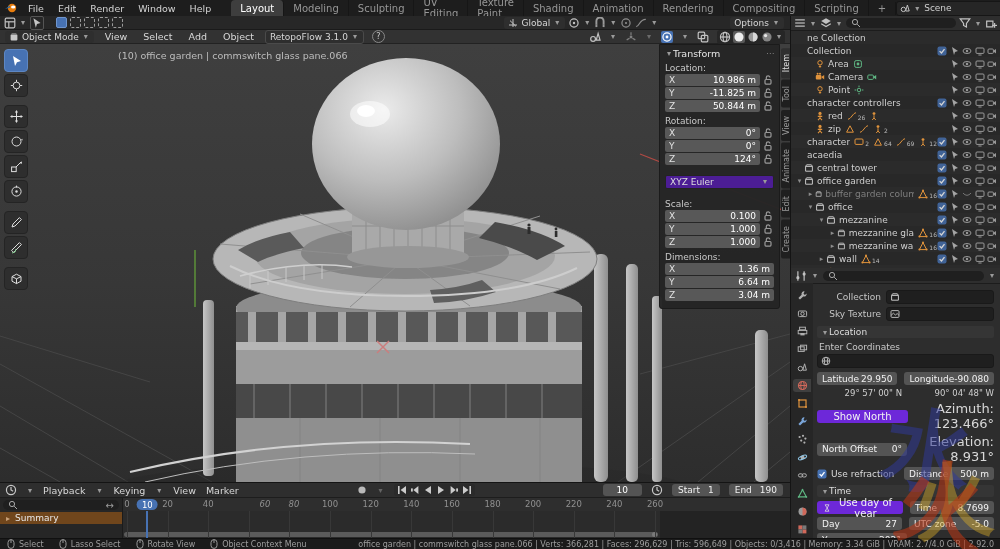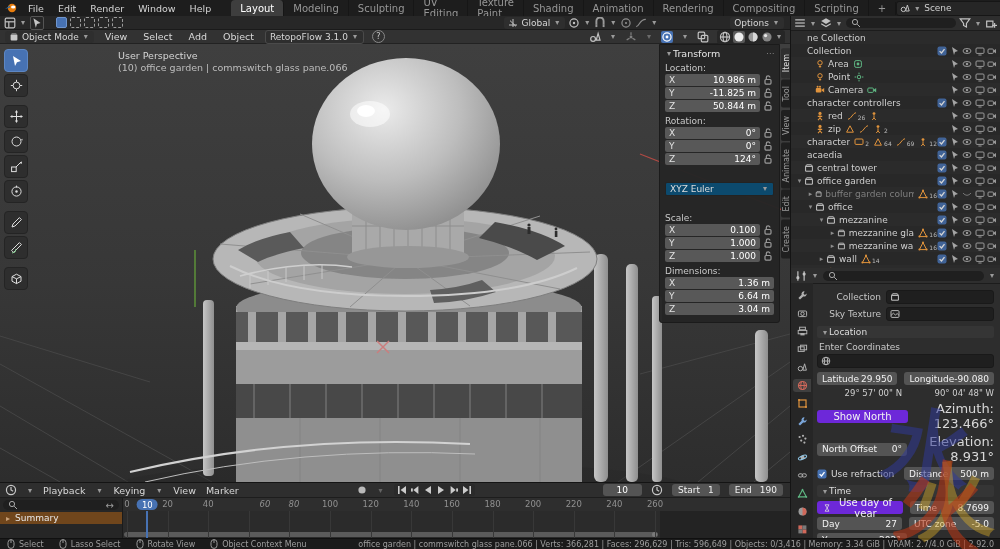--- a/index.html
+++ b/index.html
@@ -45,21 +45,21 @@
   
   #npanel{left:659px;top:0;width:121px;background:rgba(37,37,37,.97);border:1px solid #1b1b1b;border-radius:0 0 3px 3px;padding:3px 5px 6px 5px;box-sizing:border-box;}
   .np-title{display:flex;align-items:center;color:#e6e6e6;font-size:9.5px;margin-bottom:2px;}
   .np-dots{margin-left:auto;color:#8a8a8a;font-size:8px;}
   .np-sec{color:#c9c9c9;font-size:9px;margin:4px 0 1px 0;}
   .nrow{display:flex;align-items:center;margin:1px 0;}
   .nfield{flex:1;display:flex;background:#585858;border-radius:2px;padding:1px 4px;font-size:9px;}
   .nfield .ax{color:#e2e2e2;margin-right:4px;}
   .nfield .nv{flex:1;text-align:right;color:#fff;}
   .nlock{width:12px;display:flex;justify-content:center;margin-left:2px;}
-  .ndrop{display:flex;background:#0c4a6e;border:1px solid #232323;border-radius:2px;padding:1px 4px;font-size:9px;color:#ddd;margin:17px 0;}
+  .ndrop{display:flex;background:#4c1d95;border:1px solid #232323;border-radius:2px;padding:1px 4px;font-size:9px;color:#ddd;margin:10px 0;}
   .ndrop .caret{margin-left:auto;}
   #nptabs{left:781px;top:4px;display:flex;flex-direction:column;gap:2px;}
   .nptab{writing-mode:vertical-rl;transform:rotate(180deg);font-size:8px;color:#9a9a9a;background:#1f1f1f;padding:6px 1px;border-radius:2px;}
   .nptab.active{background:#2f2f2f;color:#e0e0e0;}
   
   #outliner{left:790px;top:16px;width:210px;height:252px;background:#282828;border-left:1px solid #141414;box-sizing:border-box;overflow:hidden;}
   #outl-head{height:14px;background:#2e2e2e;border-bottom:1px solid #1c1c1c;display:flex;align-items:center;padding:0 3px;gap:3px;}
   .search{flex:1;display:flex;align-items:center;background:#1f1f1f;border-radius:7px;height:10px;padding:0 5px;gap:3px;}
   .orow{display:flex;align-items:center;height:13px;padding-left:4px;font-size:9px;color:#cfcfcf;white-space:nowrap;}
   .orow:nth-child(odd){background:#2b2b2b;}
@@ -458,21 +458,20 @@
           <rect x="554.8" y="187" width="2.6" height="6"></rect>
         </g>
 
       <g stroke="#cc7d7d" stroke-width="1.5">
           <line x1="377" y1="297" x2="389" y2="309"></line>
           <line x1="389" y1="297" x2="377" y2="309"></line>
         </g>
     </svg>
 
     <div id="vp-overlay" class="abs">
-      <div>User Perspective</div>
       <div class="l2">(10) office garden | commswitch glass pane.066</div>
     </div>
 
     <div id="vp-toolbar" class="abs">
         <div class="tool-btn active">
           <svg viewBox="0 0 13 13">
             <path d="M3 2l8 5-4 1.2L5 12z" fill="#fff"></path>
           </svg>
         </div>
         <div class="tool-btn">
@@ -809,81 +808,81 @@
                 <rect x="1" y="3" width="5.4" height="4.4" rx="1" fill="none" stroke="#b5b5b5"></rect>
                 <path d="M6.4 4.8L9 3v4.4L6.4 5.6z" fill="#b5b5b5"></path>
               </svg>
             </span>
           </span>
         </div>
         <div class="orow" style="padding-left: 15px;">
           <span class="ocaret"></span>
           <span class="ic">
             <svg viewBox="0 0 10 10" width="100%" height="100%">
+              <rect x="0.8" y="3" width="5.6" height="4.4" rx="1" fill="#e0933c"></rect>
+              <path d="M6.6 4.8L9.2 3v4.4L6.6 5.6z" fill="#e0933c"></path>
+              <circle cx="2.6" cy="1.8" r="1" fill="#e0933c"></circle>
+              <circle cx="5" cy="1.8" r="1" fill="#e0933c"></circle>
+            </svg>
+          </span>
+          <span class="lbl">Camera</span>
+          <span class="badge">
+            <span class="ic">
+              <svg viewBox="0 0 10 10" width="100%" height="100%">
+                <rect x="0.8" y="3" width="5.6" height="4.4" rx="1" fill="none" stroke="#5fb783"></rect>
+                <path d="M6.6 4.8L9.2 3v4.4L6.6 5.6z" fill="#5fb783"></path>
+              </svg>
+            </span>
+          </span>
+          <span class="otoggles">
+            <span class="ic">
+              <svg viewBox="0 0 10 10" width="100%" height="100%">
+                <path d="M2 1l6 4-3 .9L4 9z" fill="#c5c5c5"></path>
+              </svg>
+            </span>
+            <span class="ic">
+              <svg viewBox="0 0 10 10" width="100%" height="100%">
+                <ellipse cx="5" cy="5" rx="4" ry="2.5" fill="none" stroke="#b5b5b5"></ellipse>
+                <circle cx="5" cy="5" r="1.2" fill="#b5b5b5"></circle>
+              </svg>
+            </span>
+            <span class="ic">
+              <svg viewBox="0 0 10 10" width="100%" height="100%">
+                <rect x="1" y="2" width="8" height="5.4" rx="1" fill="none" stroke="#b5b5b5"></rect>
+                <line x1="3.4" y1="9" x2="6.6" y2="9" stroke="#b5b5b5"></line>
+              </svg>
+            </span>
+            <span class="ic">
+              <svg viewBox="0 0 10 10" width="100%" height="100%">
+                <rect x="1" y="3" width="5.4" height="4.4" rx="1" fill="none" stroke="#b5b5b5"></rect>
+                <path d="M6.4 4.8L9 3v4.4L6.4 5.6z" fill="#b5b5b5"></path>
+              </svg>
+            </span>
+          </span>
+        </div>
+        <div class="orow" style="padding-left: 15px;">
+          <span class="ocaret"></span>
+          <span class="ic">
+            <svg viewBox="0 0 10 10" width="100%" height="100%">
               <circle cx="5" cy="3.8" r="2.2" fill="none" stroke="#e0933c"></circle>
               <line x1="5" y1="6.6" x2="5" y2="8.6" stroke="#e0933c"></line>
               <line x1="3.8" y1="7.6" x2="6.2" y2="7.6" stroke="#e0933c"></line>
             </svg>
           </span>
           <span class="lbl">Point</span>
           <span class="badge">
             <span class="ic">
               <svg viewBox="0 0 10 10" width="100%" height="100%">
                 <circle cx="5" cy="5" r="1.8" fill="none" stroke="#5fb783"></circle>
                 <g stroke="#5fb783">
                   <line x1="5" y1="0.6" x2="5" y2="2"></line>
                   <line x1="5" y1="8" x2="5" y2="9.4"></line>
                   <line x1="0.6" y1="5" x2="2" y2="5"></line>
                   <line x1="8" y1="5" x2="9.4" y2="5"></line>
                 </g>
-              </svg>
-            </span>
-          </span>
-          <span class="otoggles">
-            <span class="ic">
-              <svg viewBox="0 0 10 10" width="100%" height="100%">
-                <path d="M2 1l6 4-3 .9L4 9z" fill="#c5c5c5"></path>
-              </svg>
-            </span>
-            <span class="ic">
-              <svg viewBox="0 0 10 10" width="100%" height="100%">
-                <ellipse cx="5" cy="5" rx="4" ry="2.5" fill="none" stroke="#b5b5b5"></ellipse>
-                <circle cx="5" cy="5" r="1.2" fill="#b5b5b5"></circle>
-              </svg>
-            </span>
-            <span class="ic">
-              <svg viewBox="0 0 10 10" width="100%" height="100%">
-                <rect x="1" y="2" width="8" height="5.4" rx="1" fill="none" stroke="#b5b5b5"></rect>
-                <line x1="3.4" y1="9" x2="6.6" y2="9" stroke="#b5b5b5"></line>
-              </svg>
-            </span>
-            <span class="ic">
-              <svg viewBox="0 0 10 10" width="100%" height="100%">
-                <rect x="1" y="3" width="5.4" height="4.4" rx="1" fill="none" stroke="#b5b5b5"></rect>
-                <path d="M6.4 4.8L9 3v4.4L6.4 5.6z" fill="#b5b5b5"></path>
-              </svg>
-            </span>
-          </span>
-        </div>
-        <div class="orow" style="padding-left: 15px;">
-          <span class="ocaret"></span>
-          <span class="ic">
-            <svg viewBox="0 0 10 10" width="100%" height="100%">
-              <rect x="0.8" y="3" width="5.6" height="4.4" rx="1" fill="#e0933c"></rect>
-              <path d="M6.6 4.8L9.2 3v4.4L6.6 5.6z" fill="#e0933c"></path>
-              <circle cx="2.6" cy="1.8" r="1" fill="#e0933c"></circle>
-              <circle cx="5" cy="1.8" r="1" fill="#e0933c"></circle>
-            </svg>
-          </span>
-          <span class="lbl">Camera</span>
-          <span class="badge">
-            <span class="ic">
-              <svg viewBox="0 0 10 10" width="100%" height="100%">
-                <rect x="0.8" y="3" width="5.6" height="4.4" rx="1" fill="none" stroke="#5fb783"></rect>
-                <path d="M6.6 4.8L9.2 3v4.4L6.6 5.6z" fill="#5fb783"></path>
               </svg>
             </span>
           </span>
           <span class="otoggles">
             <span class="ic">
               <svg viewBox="0 0 10 10" width="100%" height="100%">
                 <path d="M2 1l6 4-3 .9L4 9z" fill="#c5c5c5"></path>
               </svg>
             </span>
             <span class="ic">

